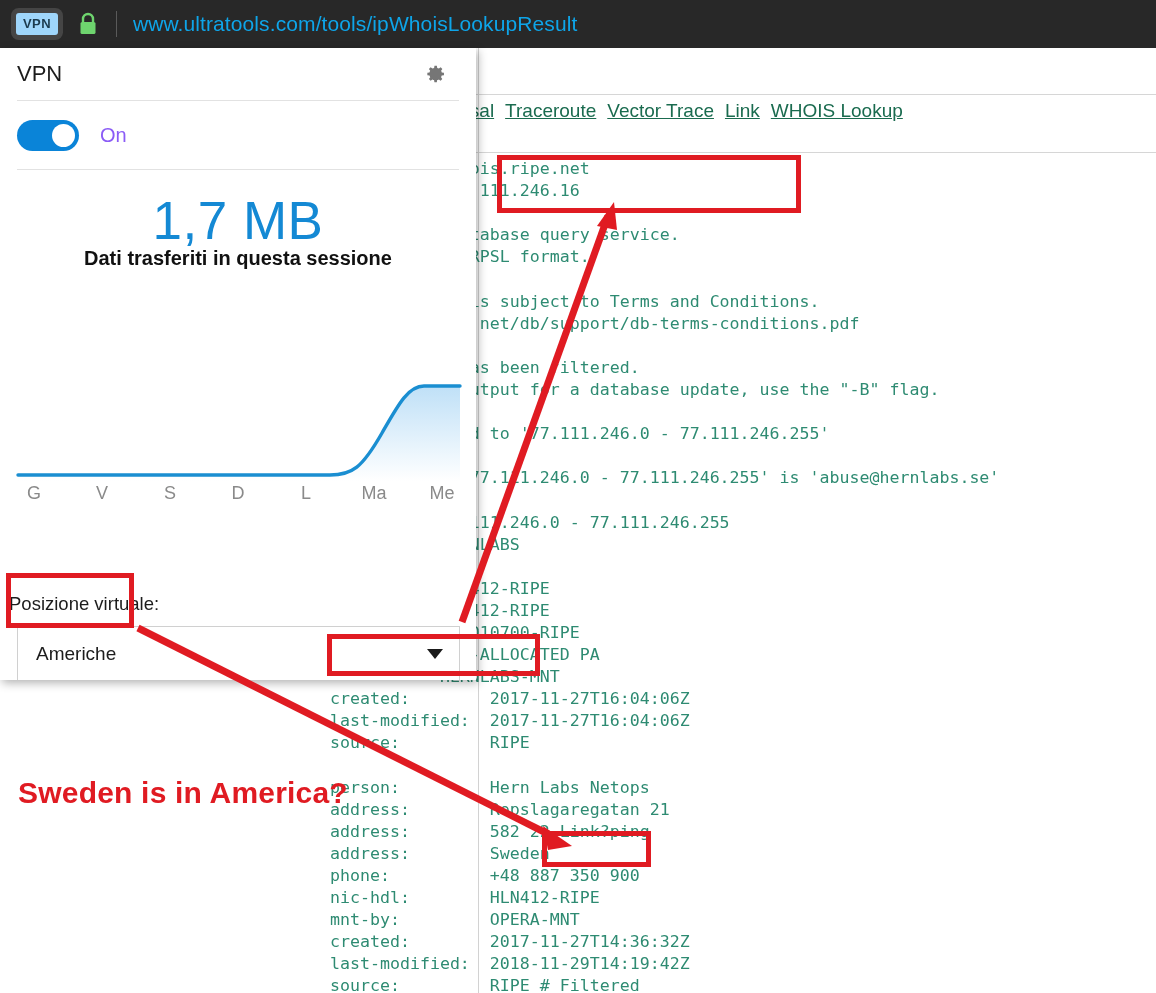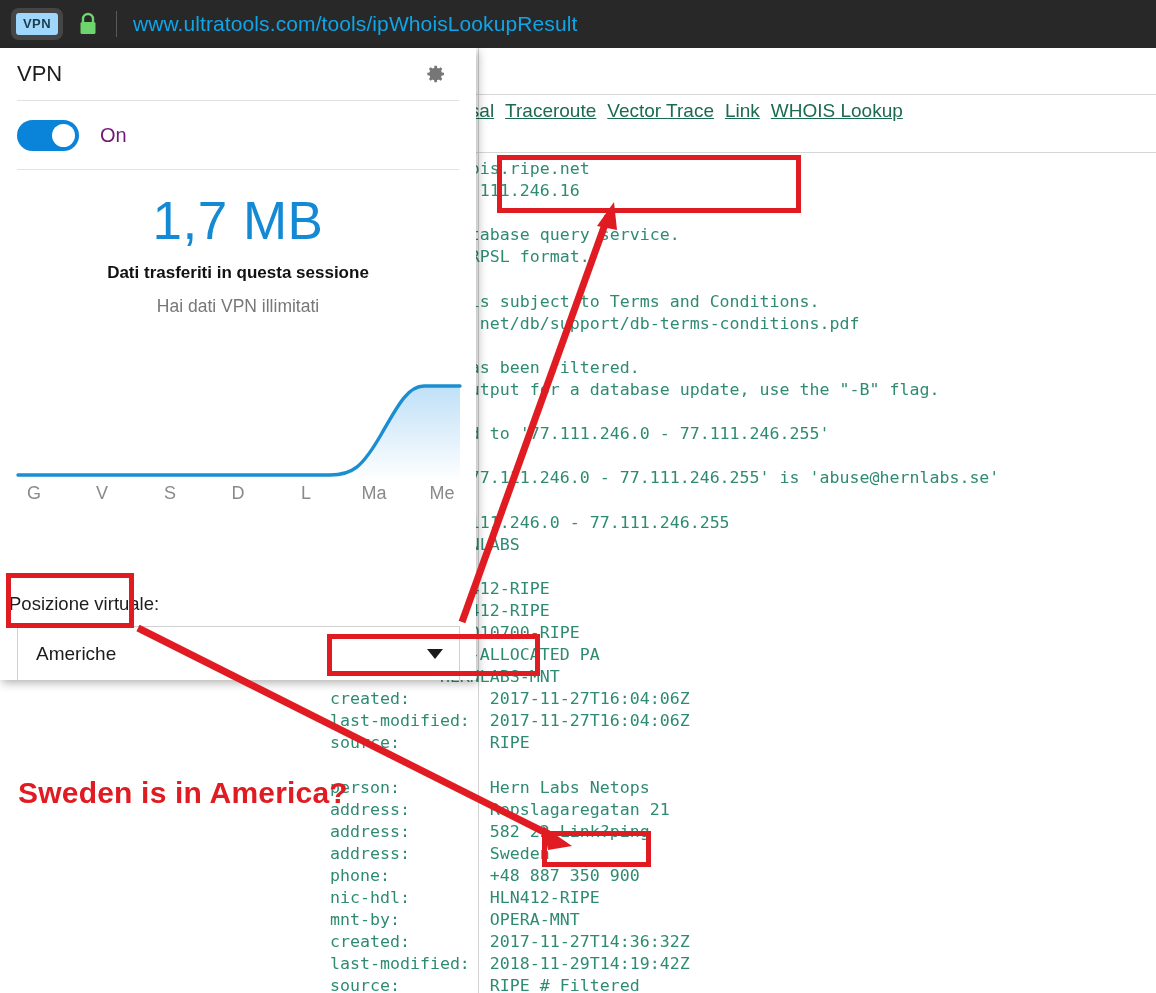--- a/index.html
+++ b/index.html
@@ -69,25 +69,25 @@
 
   .vp-toggle-row { height: 68px; display: flex; align-items: center; padding-left: 17px; }
   .switch {
     width: 62px; height: 31px; border-radius: 16px; background: #0a84d8;
     position: relative; flex: 0 0 auto;
   }
   .switch .knob {
     position: absolute; right: 4px; top: 4px; width: 23px; height: 23px;
     border-radius: 50%; background: #fff;
   }
-  .vp-toggle-label { margin-left: 21px; font-size: 20px; color: #701a75; }
+  .vp-toggle-label { margin-left: 21px; font-size: 20px; color: #8b5cf6; }
 
   .vp-usage { text-align: center; padding-top: 24px; }
   .vp-amount { font-size: 53px; color: #1489d4; font-weight: 300; line-height: 1; letter-spacing: .5px; }
-  .vp-sub { font-size: 17px; color: #111; font-weight: bold; margin-top: 16px; }
+  .vp-sub { font-size: 20px; color: #111; font-weight: bold; }
   .vp-sub2 { font-size: 17.5px; color: #777; margin-top: 13px; }
 
   .vp-chart { position: absolute; left: 0; top: 315px; width: 476px; height: 165px; }
   .vp-chart svg { display:block; }
   .vp-axis { position: absolute; left: 0; top: 435px; width: 476px; display: flex; }
   .vp-axis span { flex: 1; text-align: center; font-size: 18px; color: #8a8a8a; }
 
   .vp-loc-label { position: absolute; left: 9px; top: 545px; font-size: 18.5px; color: #1c1c1c; }
   .vp-select {
     position: absolute; left: 17px; top: 578px; width: 443px; height: 55px;
@@ -191,21 +191,20 @@
         <div class="knob"></div>
       </div>
       <div class="vp-toggle-label">On</div>
     </div>
 
     <div class="vp-div"></div>
 
     <div class="vp-usage">
       <div class="vp-amount">1,7 MB</div>
       <div class="vp-sub">Dati trasferiti in questa sessione</div>
-      <div class="vp-sub2">Hai dati VPN illimitati</div>
     </div>
 
     <div class="vp-chart">
       <svg width="476" height="130" viewBox="0 0 476 130" aria-hidden="true">
         <defs>
           <linearGradient id="areaFill" x1="0" y1="0" x2="0" y2="1">
             <stop offset="0%" stop-color="#bfe0f7"></stop>
             <stop offset="100%" stop-color="#ffffff"></stop>
           </linearGradient>
         </defs>

